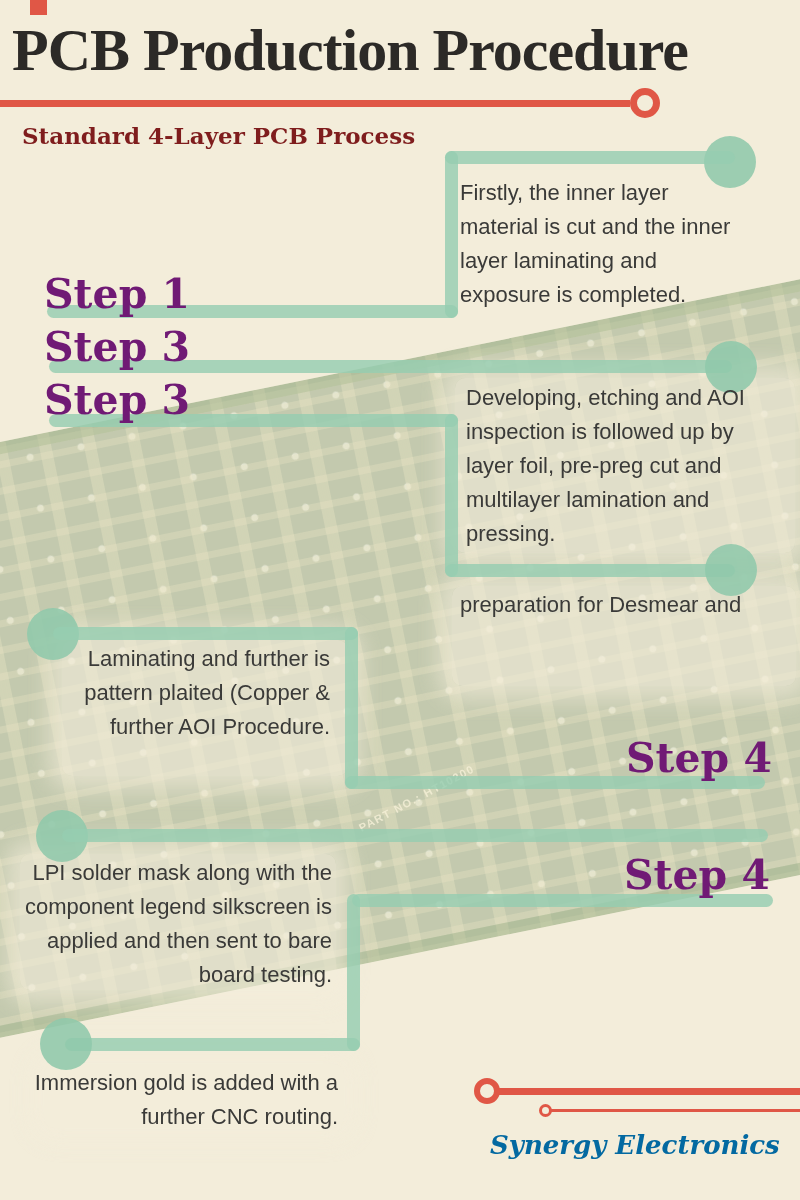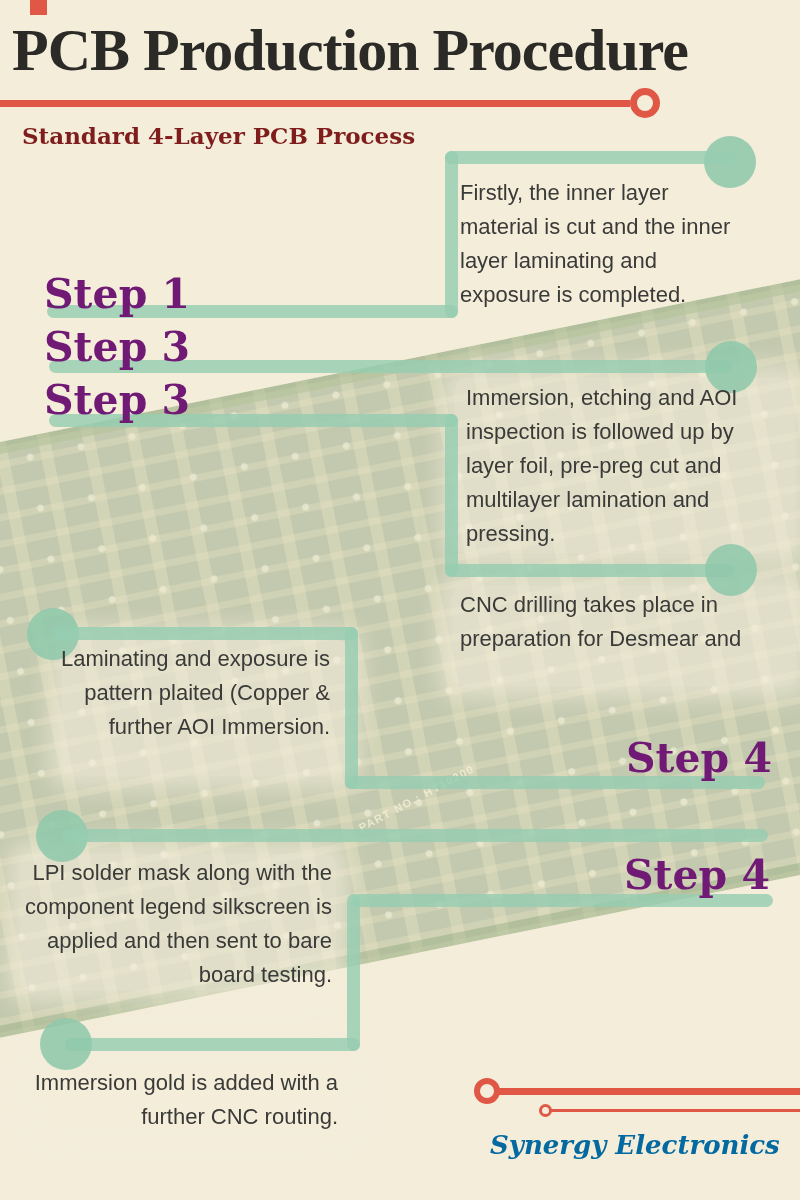--- a/index.html
+++ b/index.html
@@ -120,36 +120,35 @@
   <div class="step" style="right:30px;top:855px;">Step 4</div>
 
   <div class="para" style="left:460px;top:176px;">
     <div>Firstly, the inner layer</div>
     <div>material is cut and the inner</div>
     <div>layer laminating and</div>
     <div>exposure is completed.</div>
   </div>
 
   <div class="para" style="left:466px;top:381px;">
-    <div>Immersion, etching and AOI</div>
+    <div>Developing, etching and AOI</div>
     <div>inspection is followed up by</div>
     <div>layer foil, pre-preg cut and</div>
     <div>multilayer lamination and</div>
     <div>pressing.</div>
   </div>
 
   <div class="para" style="left:460px;top:588px;">
-    <div>CNC drilling takes place in</div>
     <div>preparation for Desmear and</div>
   </div>
 
   <div class="para r" style="right:470px;top:642px;width:320px;">
-    <div>Laminating and exposure is</div>
+    <div>Laminating and further is</div>
     <div>pattern plaited (Copper &amp;</div>
-    <div>further AOI Immersion.</div>
+    <div>further AOI Procedure.</div>
   </div>
 
   <div class="para r" style="right:468px;top:856px;width:330px;">
     <div>LPI solder mask along with the</div>
     <div>component legend silkscreen is</div>
     <div>applied and then sent to bare</div>
     <div>board testing.</div>
   </div>
 
   <div class="para r" style="right:462px;top:1066px;width:330px;">

